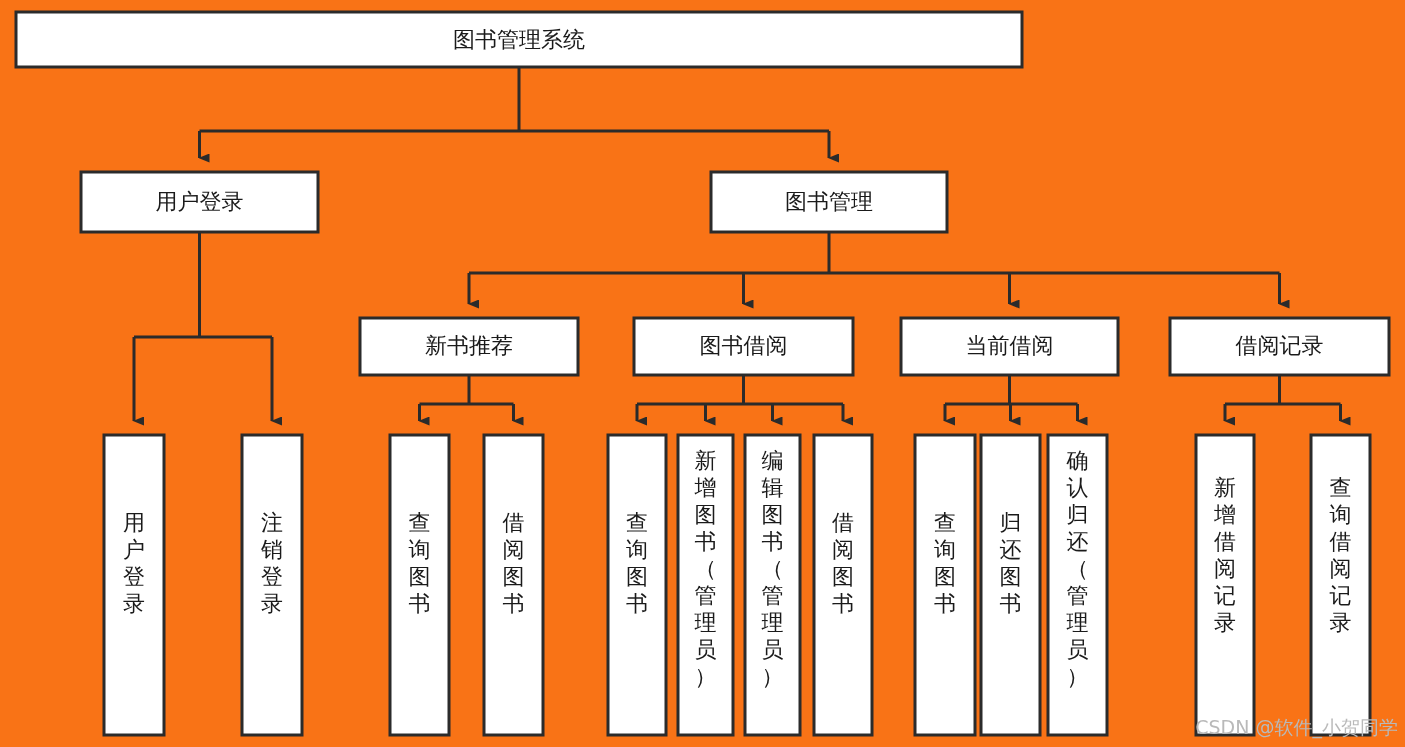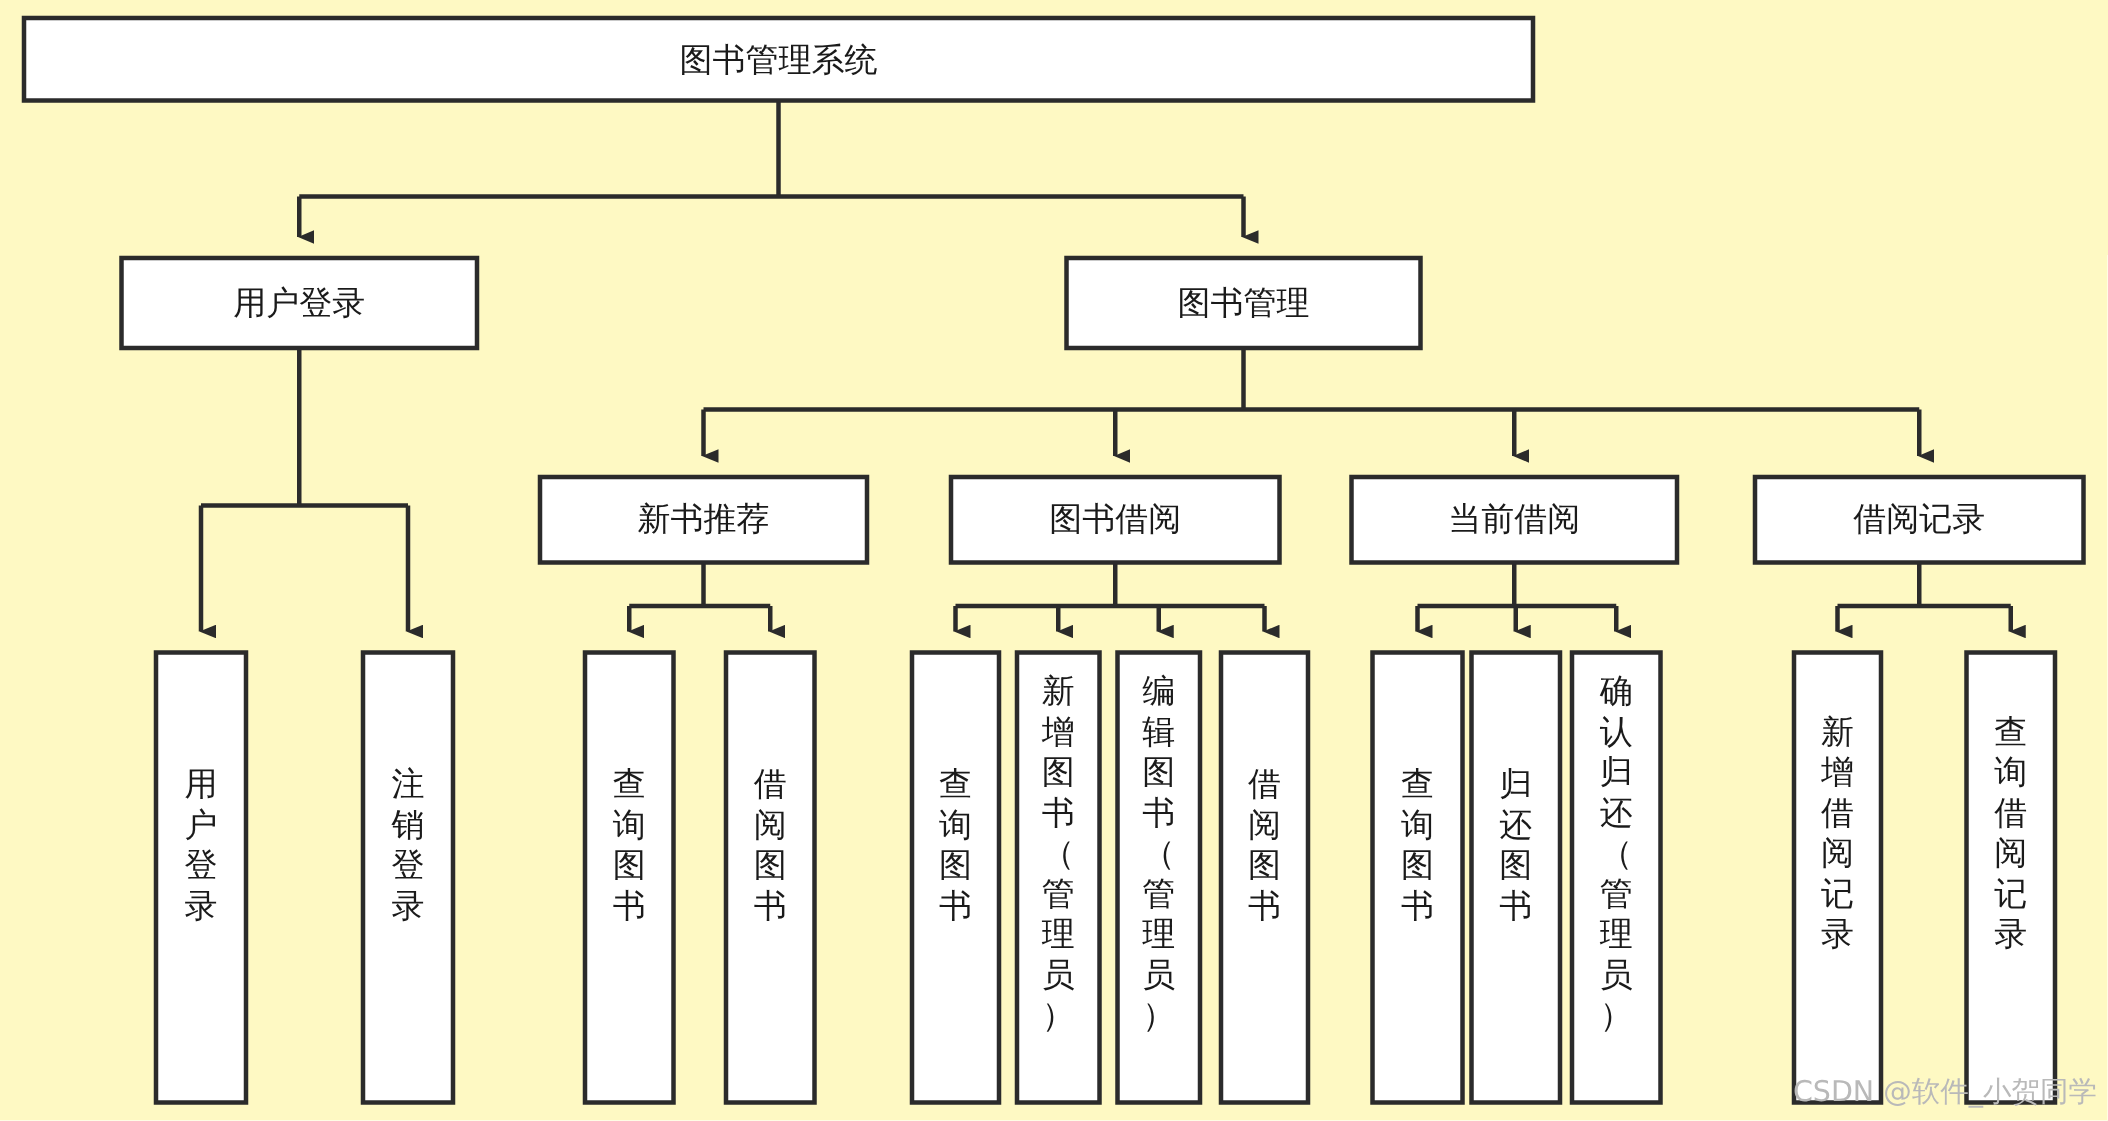--- a/index.html
+++ b/index.html
@@ -11,21 +11,21 @@
   body {
     font-family: "DejaVu Sans", "Liberation Sans", sans-serif;
     width: 1405px;
     height: 747px;
     overflow: hidden;
   }
   #diagram-root {
     position: relative;
     width: 1405px;
     height: 747px;
-    background: #fef9c3;
+    background: #f97316;
   }
   svg.diagram-canvas {
     display: block;
     width: 1405px;
     height: 747px;
   }
   .node-rect {
     fill: #ffffff;
     stroke: #2b2b2b;
     stroke-width: 3;

